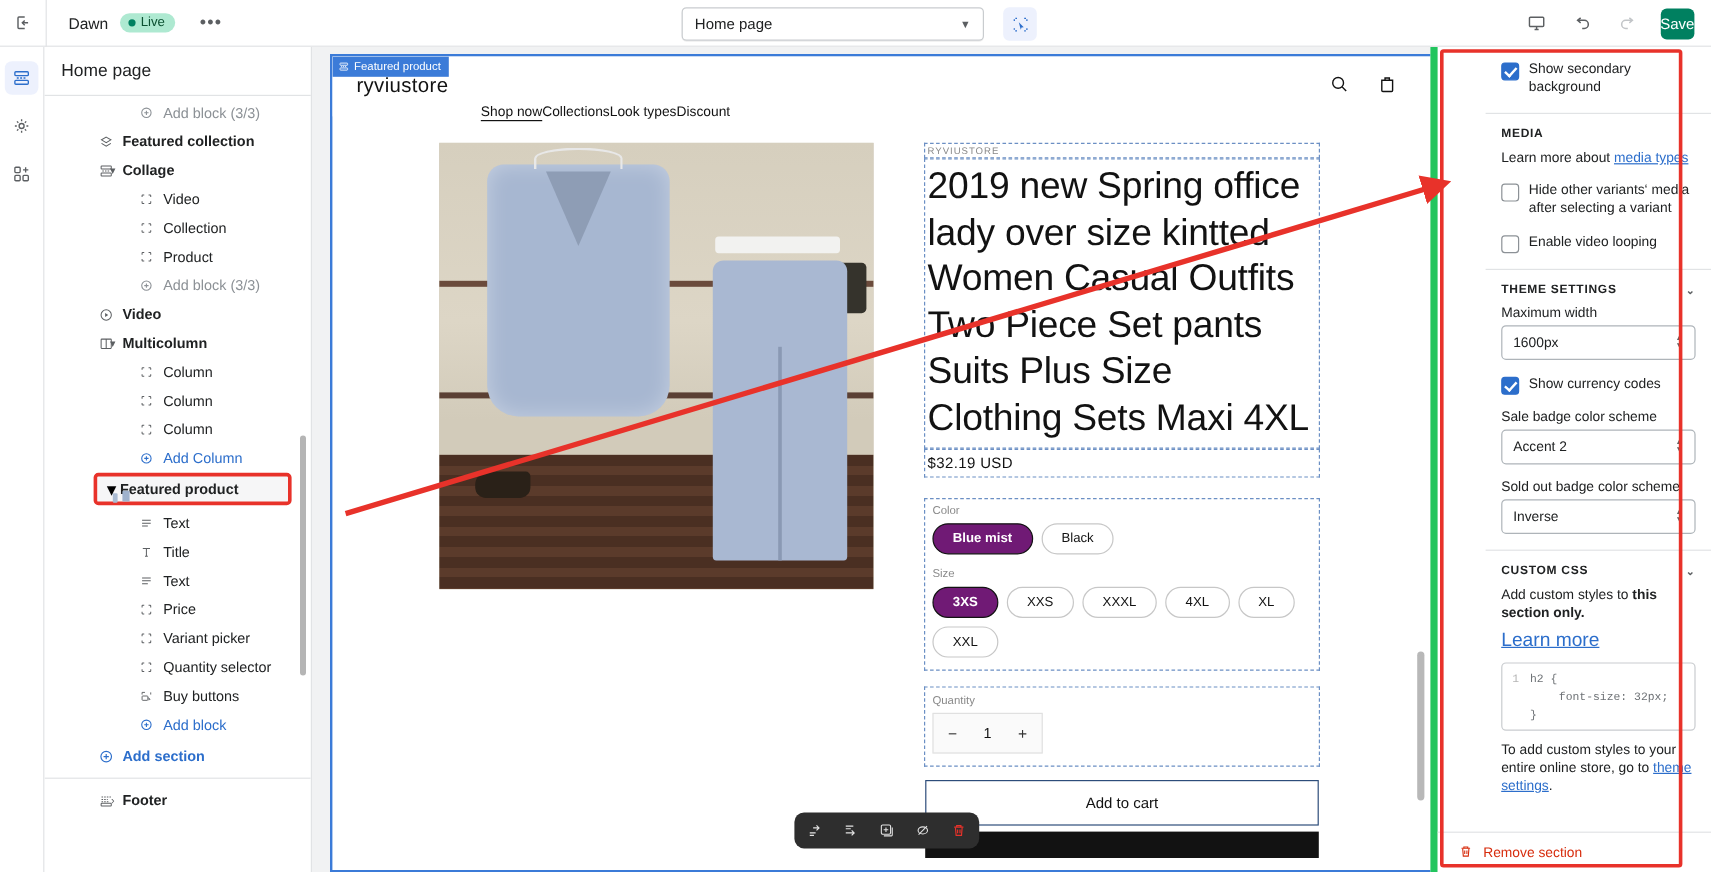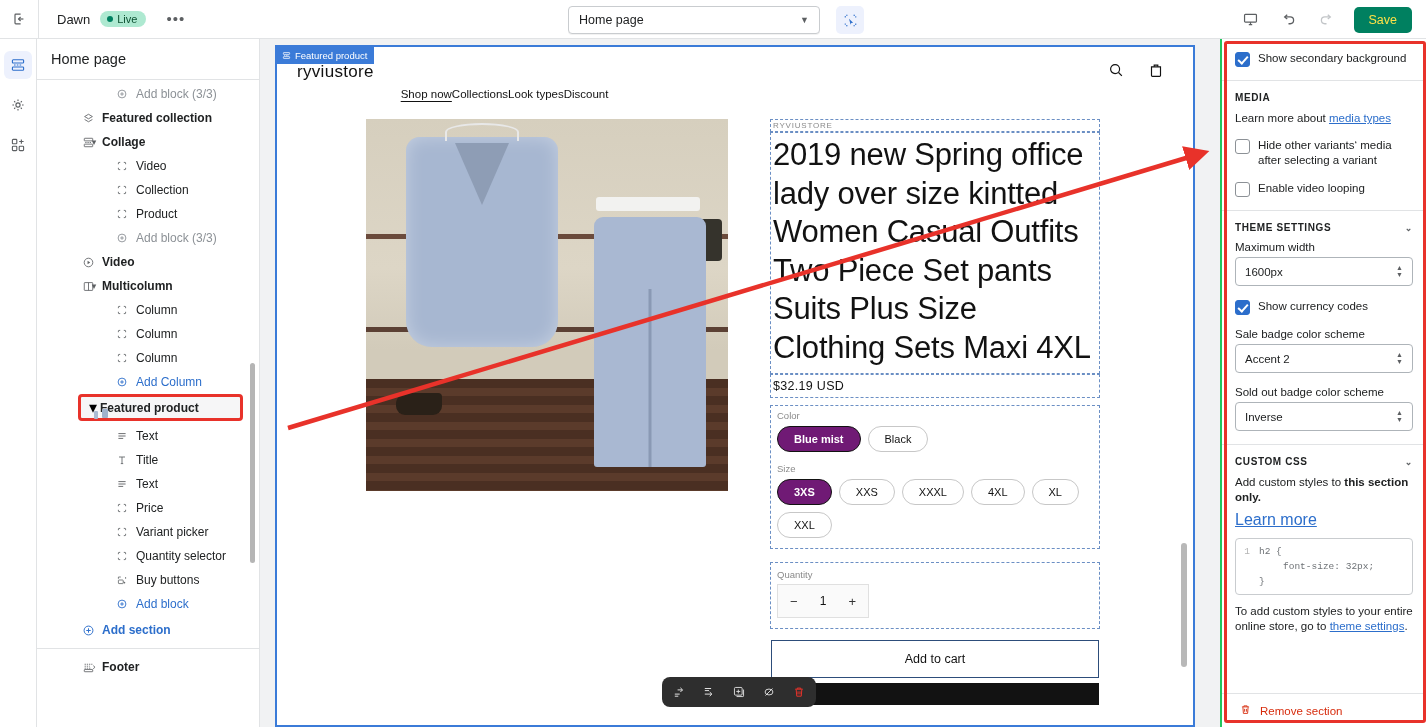--- a/index.html
+++ b/index.html
@@ -45,22 +45,22 @@
     position: absolute; left: 836px; top: 6px; width: 28px; height: 28px;
     background: #edf1fd; border-radius: 5px; display: flex;
     align-items: center; justify-content: center;
   }
   .topbar-right {
     position: absolute; right: 14px; top: 0; height: 39px;
     display: flex; align-items: center; gap: 16px;
   }
   .ic-btn { width: 22px; height: 22px; display:flex; align-items:center; justify-content:center; }
   .save-btn {
-    background: #008060; color: #fde047; border: none; border-radius: 5px;
-    padding: 6px 15px; font-size: 12.5px; font-family: inherit; cursor: pointer;
+    background: #008060; color: #ffffff; border: none; border-radius: 5px;
+    padding: 6px 0; font-size: 12.5px; font-family: inherit; cursor: pointer;
   }
 
   
   .rail {
     position: absolute; left: 0; top: 39px; width: 37px; height: 688px;
     background: #fff; border-right: 1px solid #e1e3e5;
     display: flex; flex-direction: column; align-items: center; padding-top: 12px; gap: 12px;
     z-index: 12;
   }
   .rail-item {
@@ -184,21 +184,21 @@
   .plant { position:absolute; right:6px; top:100px; width:36px; height:42px; background:#35332c; border-radius:4px; }
 
   .prod-info { width: 330px; margin-left: 42px; position: relative; }
   .db { border: 1px dashed #6b8fc4; }
   .vendor { font-size: 8px; letter-spacing: .8px; color: #8a8a8a; padding: 1px 2px; }
   .prod-title {
     font-size: 31px; line-height: 38.5px; color: #121212; padding: 3px 2px 6px 2px;
     font-weight: 400; letter-spacing: -.2px;
   }
   .prod-price { font-size: 12.5px; color: #121212; padding: 4px 2px; letter-spacing: .3px; }
-  .opt-group { padding: 4px 8px 10px 6px; margin-top: 7px; }
+  .opt-group { padding: 4px 8px 10px 6px; margin-top: 17px; }
   .opt-label { font-size: 9.5px; color: #8a8a8a; margin-bottom: 5px; }
   .pill-row { display: flex; flex-wrap: wrap; gap: 7px; }
   .pill {
     border: 1px solid #c7c7c7; border-radius: 16px; padding: 6px 16px;
     font-size: 11px; color: #121212; background: #fff; white-space: nowrap;
   }
   .pill.sel { background: #701a75; color: #fff; border-color: #121212; font-weight: 600; }
   .qty-wrap { margin-top: 13px; padding: 6px 8px 10px 6px; }
   .qty-label { font-size: 9.5px; color: #8a8a8a; margin-bottom: 4px; }
   .qty-box {
@@ -221,22 +221,22 @@
   }
   .ftb-ic { width: 16px; height: 16px; display: flex; align-items: center; justify-content: center; }
 
   .prev-scroll {
     position: absolute; right: 6px; top: 496px; width: 6px; height: 124px;
     background: #b8b8b8; border-radius: 3px; z-index: 7;
   }
 
   
   .rpanel {
-    position: absolute; right: 0; top: 39px; width: 206px; height: 688px;
-    background: #fff; border-left: 2px solid #22c55e; overflow: hidden; z-index: 13;
+    position: absolute; right: 0; top: 39px; width: 234px; height: 688px;
+    background: #fff; border-left: 6px solid #22c55e; overflow: hidden; z-index: 13; padding-left: 40px;
   }
   .rp-box {
     position: absolute; left: 2px; top: 2px; width: 202px; height: 682px;
     border: 3px solid #e8322a; border-radius: 3px; pointer-events: none; z-index: 20;
   }
   .rp-inner { padding: 12px 13px 0 13px; }
   .rp-check-row { display: flex; align-items: flex-start; gap: 8px; margin-bottom: 13px; }
   .cbox {
     width: 15px; height: 15px; border: 1px solid #8c9196; border-radius: 3px;
     background: #fff; flex: 0 0 15px; margin-top: 1px;

